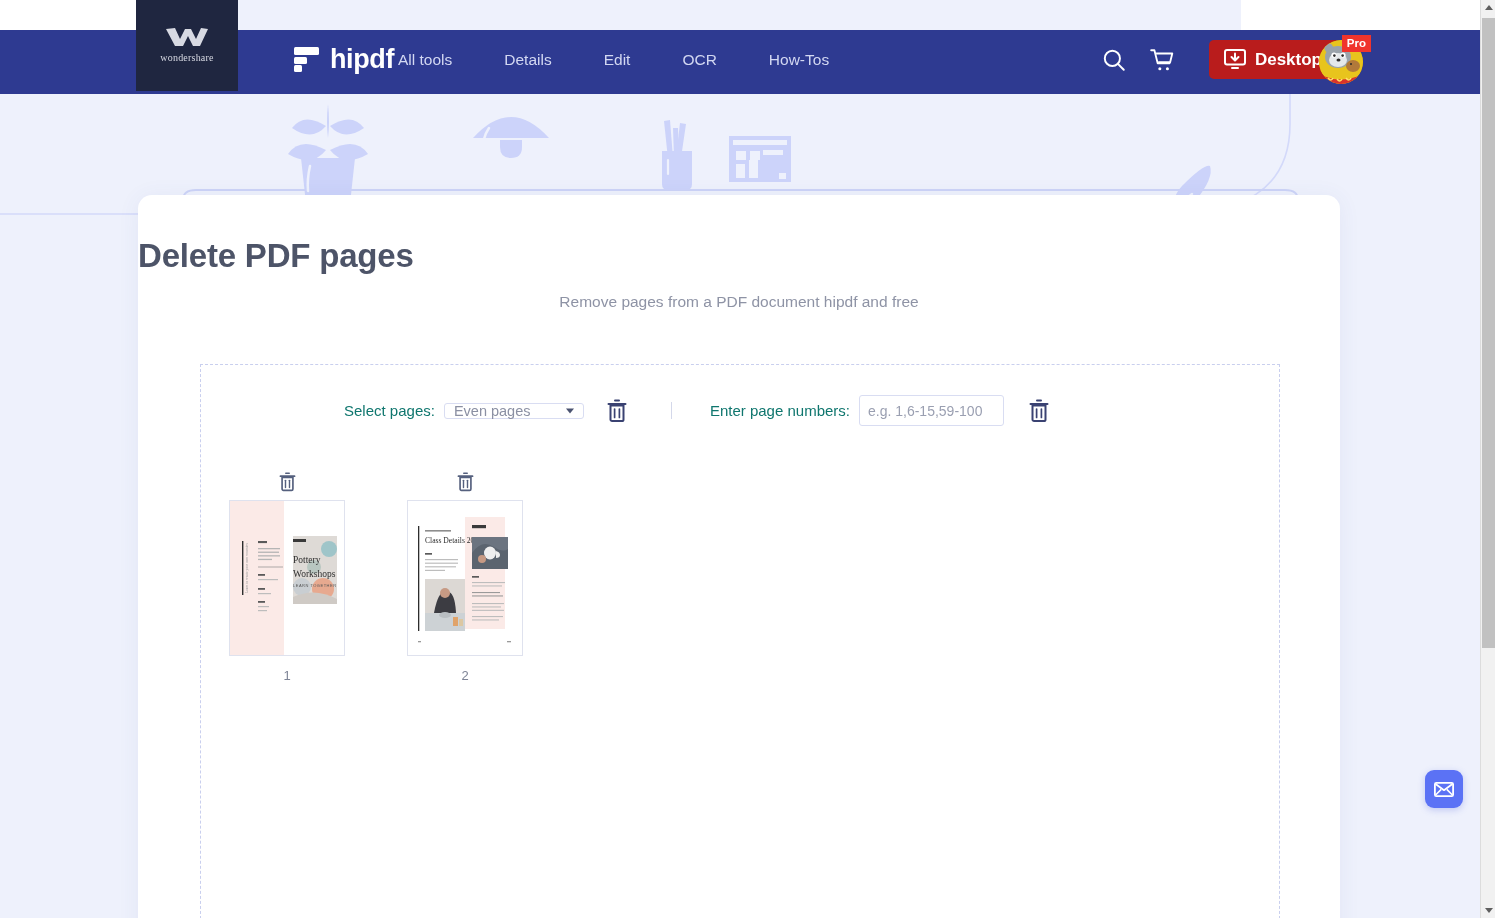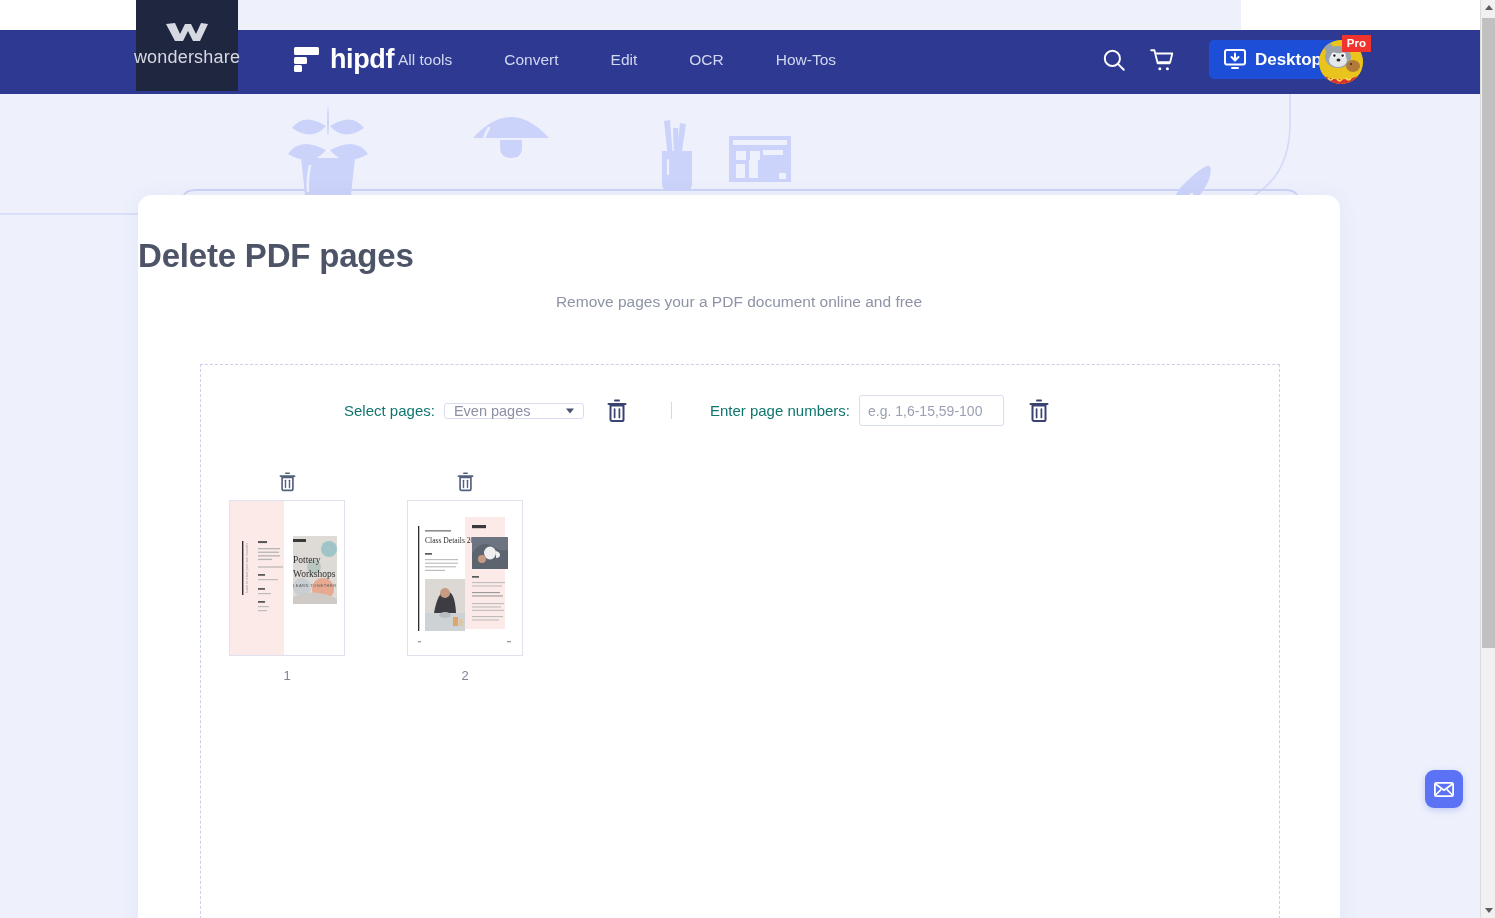--- a/index.html
+++ b/index.html
@@ -32,22 +32,22 @@
     display: flex; align-items: center;
   }
   .ws-badge {
     position: absolute; left: 136px; top: 0; width: 102px; height: 91px;
     background: #1f2640;
     display: flex; flex-direction: column; align-items: center; justify-content: center;
     gap: 6px;
   }
   .ws-mark { width: 42px; height: 18px; }
   .ws-text {
-    color: #d7d9e2; font-size: 18px; letter-spacing: .2px;
-    font-family: Liberation Sans, sans-serif;
+    color: #d7d9e2; font-size: 10px; letter-spacing: .2px;
+    font-family: Liberation Serif, serif;
   }
   .brand {
     position: absolute; left: 250px; top: 44px;
     display: flex; align-items: center; gap: 11px; padding-left: 44px;
   }
   .brand-mark { width: 25px; height: 25px; display:block; }
   .brand-name {
     color: #ffffff; font-size: 27px; font-weight: 700; letter-spacing: -0.4px;
   }
   .nav-links {
@@ -59,21 +59,21 @@
     padding: 4px 0;
   }
   .nav-link + .nav-link { margin-left: 52px; }
   .nav-right {
     position: absolute; right: 155px; top: 40px;
     display: flex; align-items: center; gap: 22px;
   }
   .icon-btn { width: 26px; height: 26px; cursor: pointer; display:block; }
   .desktop-btn {
     display: flex; align-items: center; gap: 9px;
-    background: #1d4ed8; color: #fff;
+    background: #b91c1c; color: #fff;
     border-radius: 5px; padding: 9px 18px 9px 15px;
     font-size: 17px; font-weight: 700; cursor: pointer;
     margin-left: 12px;
   }
   .avatar-wrap {
     position: absolute; right: 132px; top: 40px;
     width: 44px; height: 44px; cursor: pointer;
   }
   .avatar {
     width: 44px; height: 44px; border-radius: 50%;
@@ -294,21 +294,21 @@
     <svg class="brand-mark" viewBox="0 0 25 25">
       <rect x="0" y="0" width="25" height="8" rx="1.5" fill="#ffffff"></rect>
       <rect x="0" y="10" width="13" height="7" rx="1.5" fill="#ffffff"></rect>
       <rect x="0" y="18" width="8" height="7" rx="1.5" fill="#ffffff"></rect>
     </svg>
     <span class="brand-name">hipdf</span>
   </div>
 
   <div class="nav-links">
     <span class="nav-link">All tools</span>
-    <span class="nav-link">Convert</span>
+    <span class="nav-link">Details</span>
     <span class="nav-link">Edit</span>
     <span class="nav-link">OCR</span>
     <span class="nav-link">How-Tos</span>
   </div>
 
   <div class="nav-right">
     <svg class="icon-btn" viewBox="0 0 24 24">
       <circle cx="10.5" cy="10.5" r="7" fill="none" stroke="#ffffff" stroke-width="1.8"></circle>
       <line x1="15.6" y1="15.6" x2="21" y2="21" stroke="#ffffff" stroke-width="1.8" stroke-linecap="round"></line>
     </svg>
@@ -345,21 +345,21 @@
       <circle cx="32" cy="24" r="1" fill="#2b2b2b"></circle>
       <path d="M4 36 q18 7 36 0 l0 8 l-36 0z" fill="#d9332b"></path>
       <path d="M9 38 q3 4 5 0 M18 39 q3 4 5 0 M27 38 q3 4 5 0" stroke="#ffe36a" stroke-width="1.6" fill="none"></path>
     </svg>
     <span class="pro-badge">Pro</span>
   </div>
 
   <div class="card">
 
     <h1 class="card-title">Delete PDF pages</h1>
-    <p class="card-sub">Remove pages your a PDF document online and free</p>
+    <p class="card-sub">Remove pages from a PDF document hipdf and free</p>
 
     <div class="workarea">
 
       <div class="controls">
         <span class="ctl-label">Select pages:</span>
 
         <div class="select-box">
           <span class="select-value">Even pages</span>
           <span class="select-caret"></span>
         </div>

